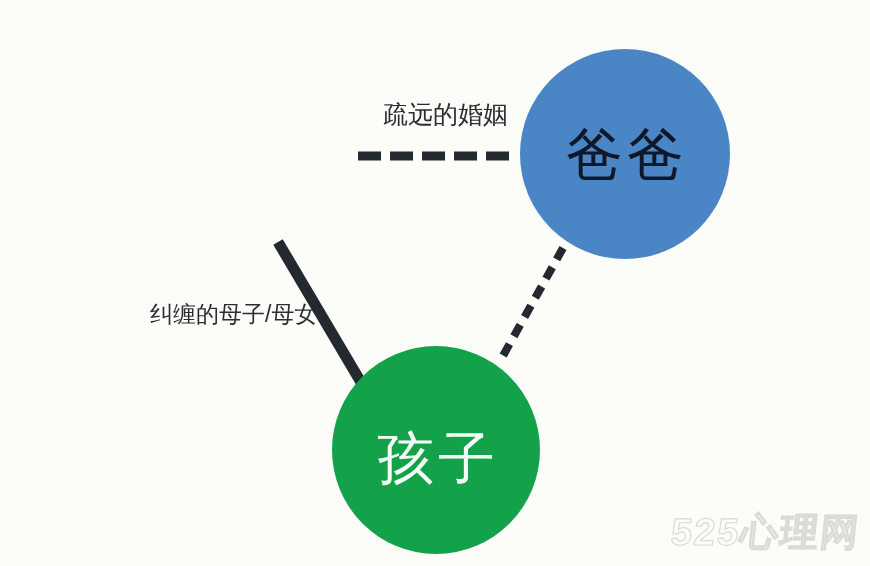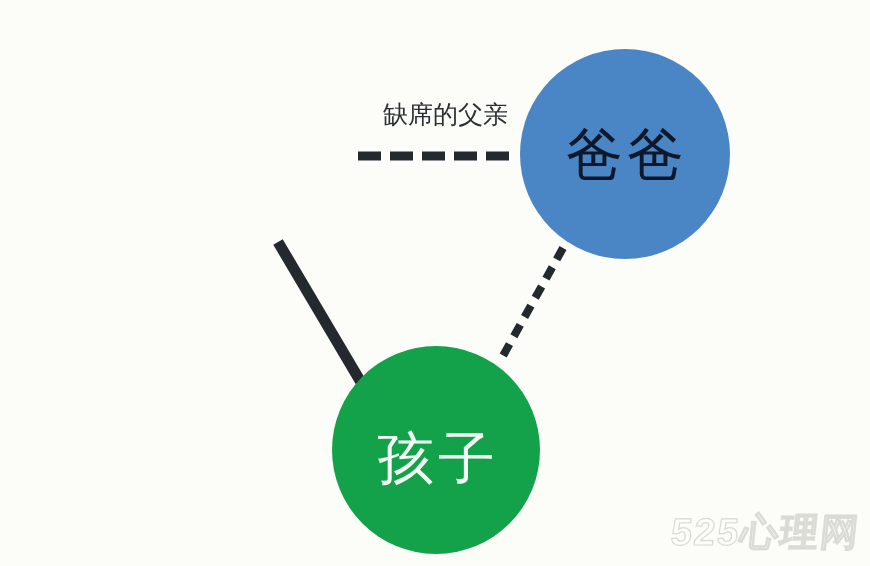--- a/index.html
+++ b/index.html
@@ -71,19 +71,20 @@
 
 
   <div class="node node-dad" style="background: rgb(74, 134, 198);">
     <span class="node-label" style="color: #0f172a;">爸爸</span>
   </div>
 
   <div class="node node-child" style="background: rgb(19, 162, 74);">
     <span class="node-label" style="color: rgb(244, 252, 246); margin-top: 17px;">孩子</span>
   </div>
 
-  <div class="edge-label edge-label-marriage">缺席的父亲</div>
+  <div class="edge-label edge-label-marriage">疏远的婚姻</div>
 
+  <div class="edge-label edge-label-mother">纠缠的母子/母女</div>
 
 
   <div class="watermark">525心理网</div>
 
 </div>
 
 </body></html>

